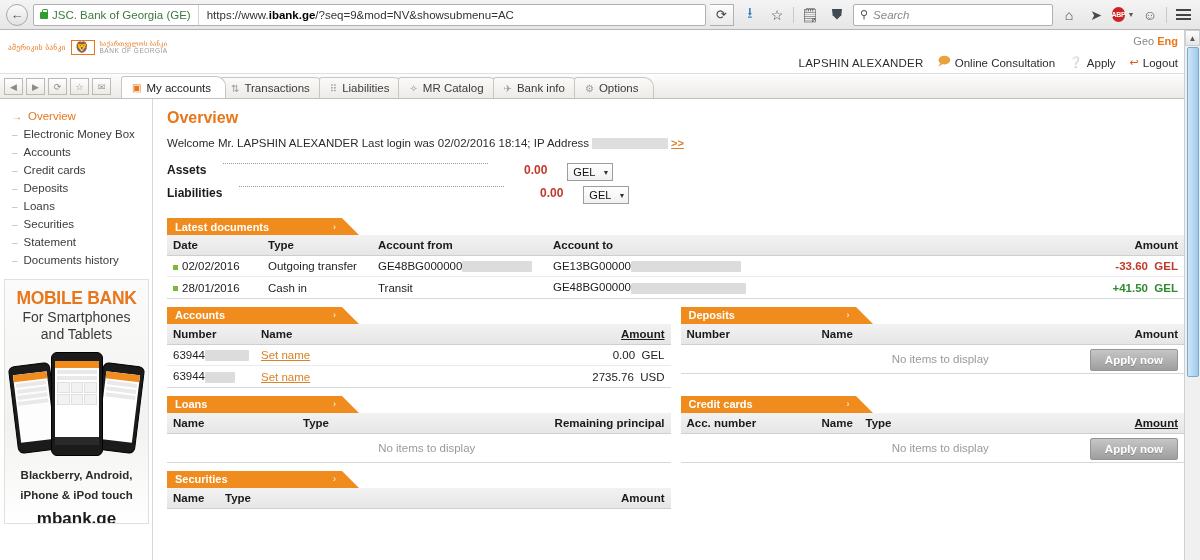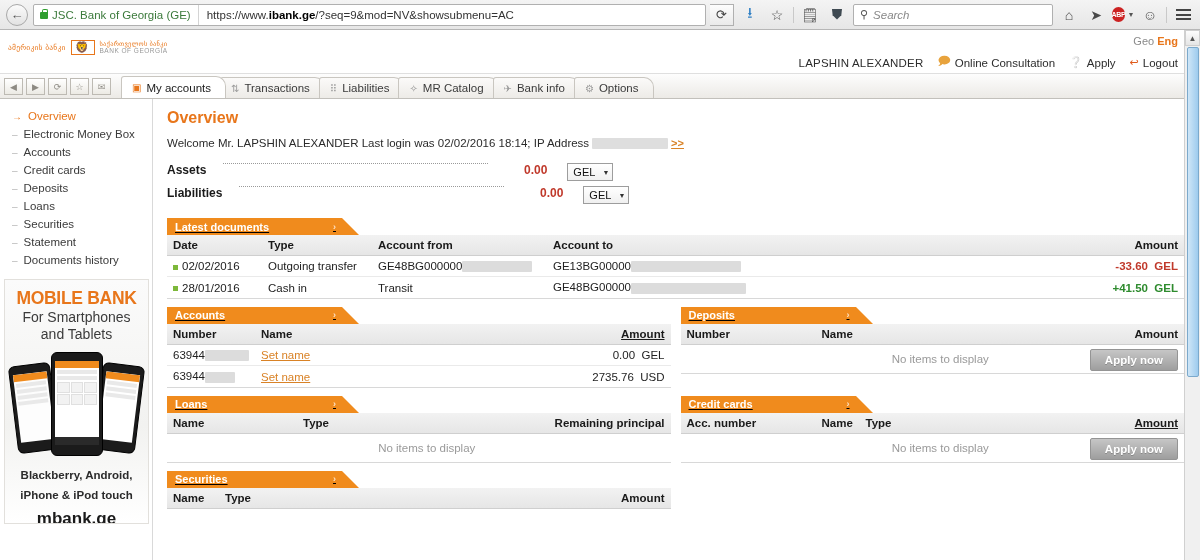--- a/index.html
+++ b/index.html
@@ -291,21 +291,21 @@
     display:flex; align-items:center; justify-content:space-between;
     padding: 0 3px 0 5px;
   }
   .sel .car { font-size:7px; color:#333; }
 
   
   .panel { margin-bottom: 8px; }
   .panel-head {
     position: relative;
     height: 17px;
-    display:flex; align-items:flex-start;text-decoration:underline;
+    display:flex; align-items:flex-start;
   }
   .ptab {
     height:17px;
     background:#f08b1d;
     color:#fff; font-size:11px; font-weight:700;
     display:flex; align-items:center; justify-content:space-between;
     padding: 0 6px 0 8px;
     min-width: 175px;
     position: relative;
   }

